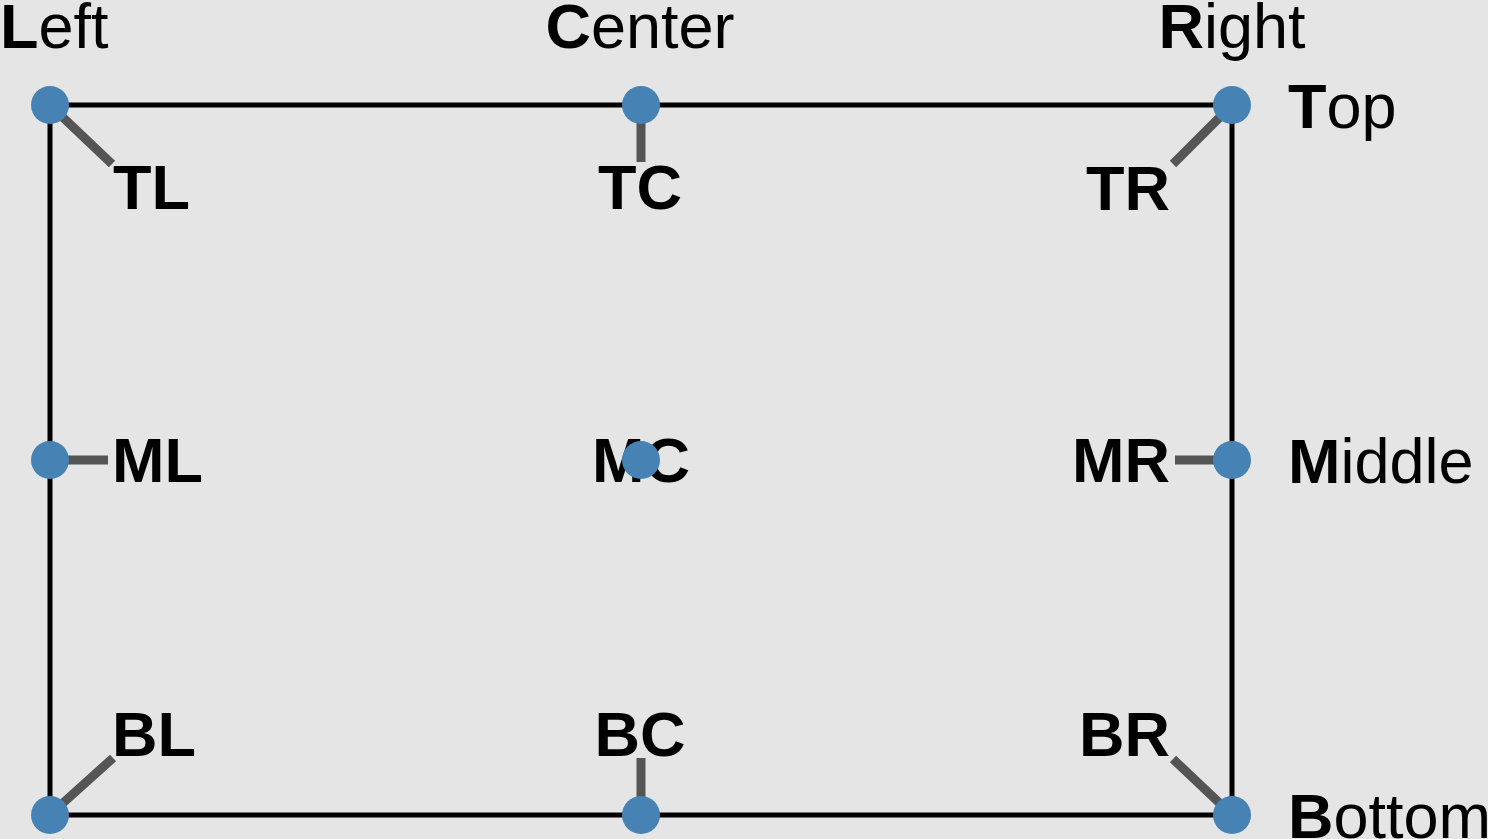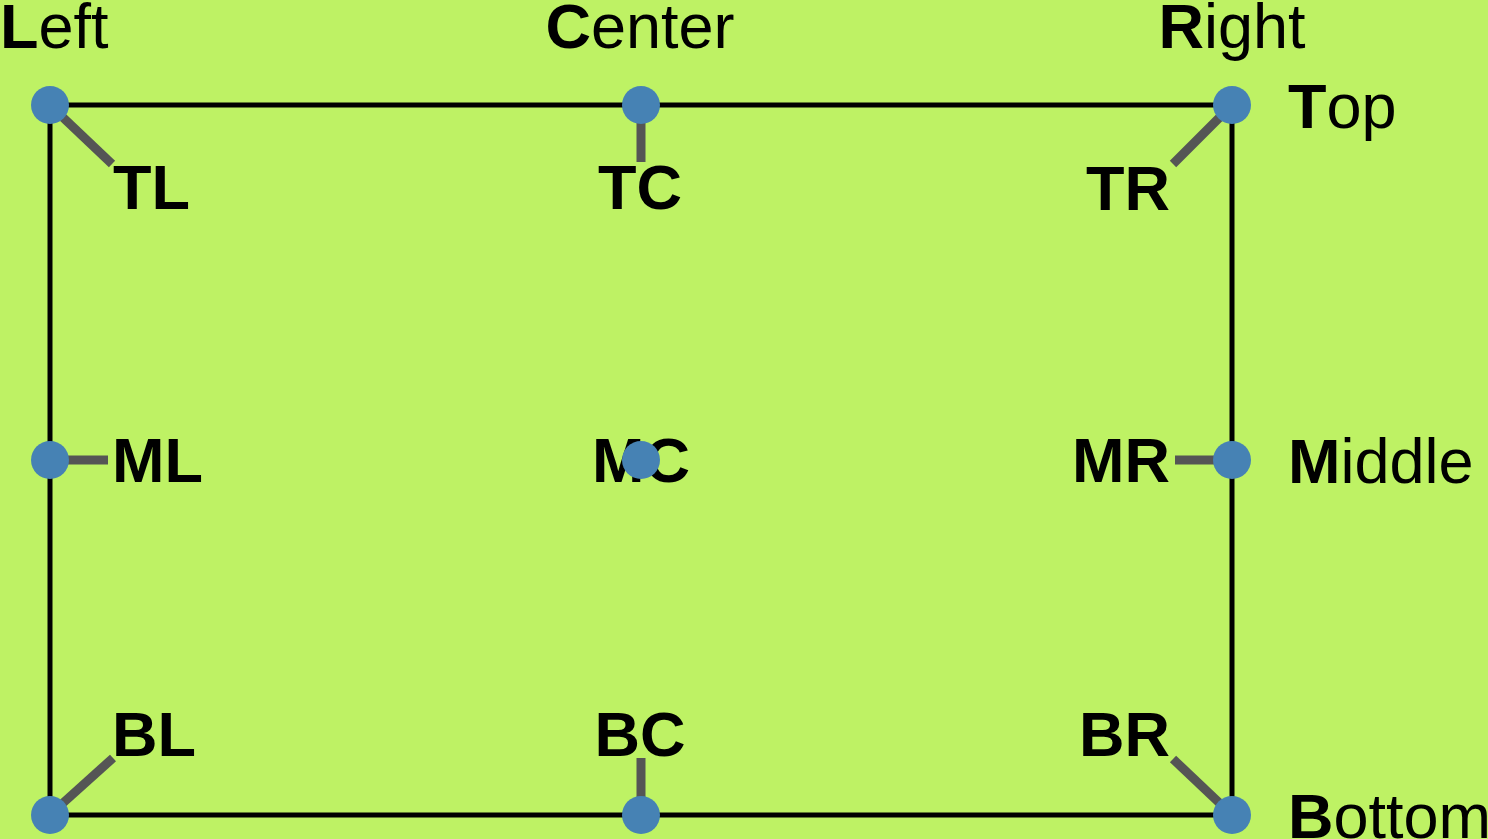--- a/index.html
+++ b/index.html
@@ -4,21 +4,21 @@
 <style>
   html, body {
     margin: 0;
     padding: 0;
     background: #ffffff;
   }
   .stage {
     position: relative;
     width: 1488px;
     height: 839px;
-    background: #bef264;
+    background: #e5e5e5;
     overflow: hidden;
   }
   svg {
     display: block;
     font-family: "Liberation Sans", sans-serif;
   }
   .frame {
     fill: none;
     stroke-width: 5px;
   }

